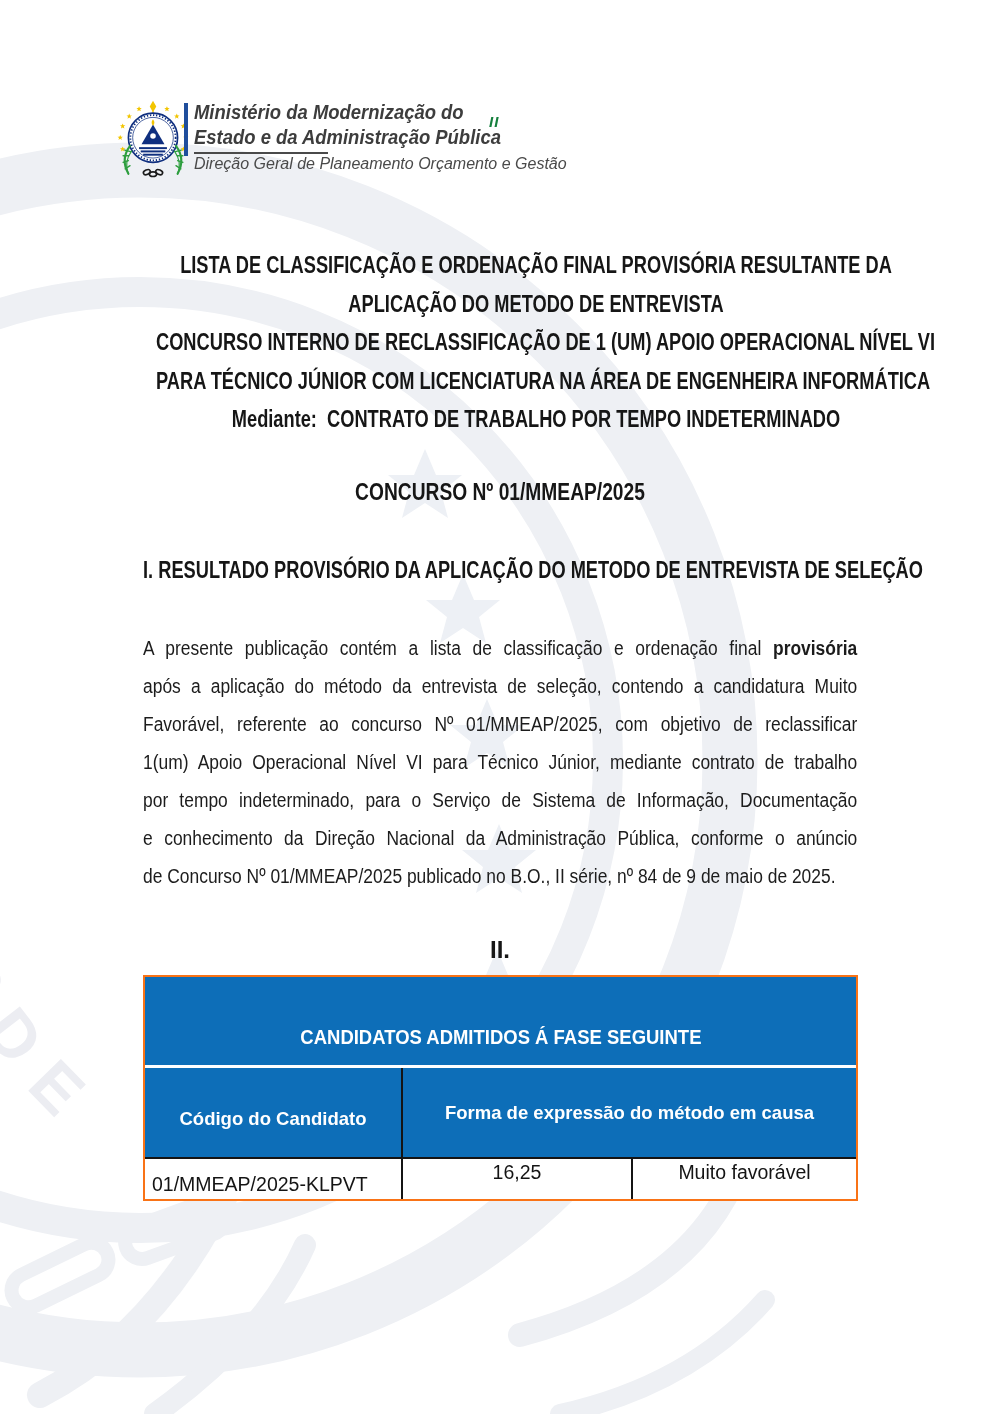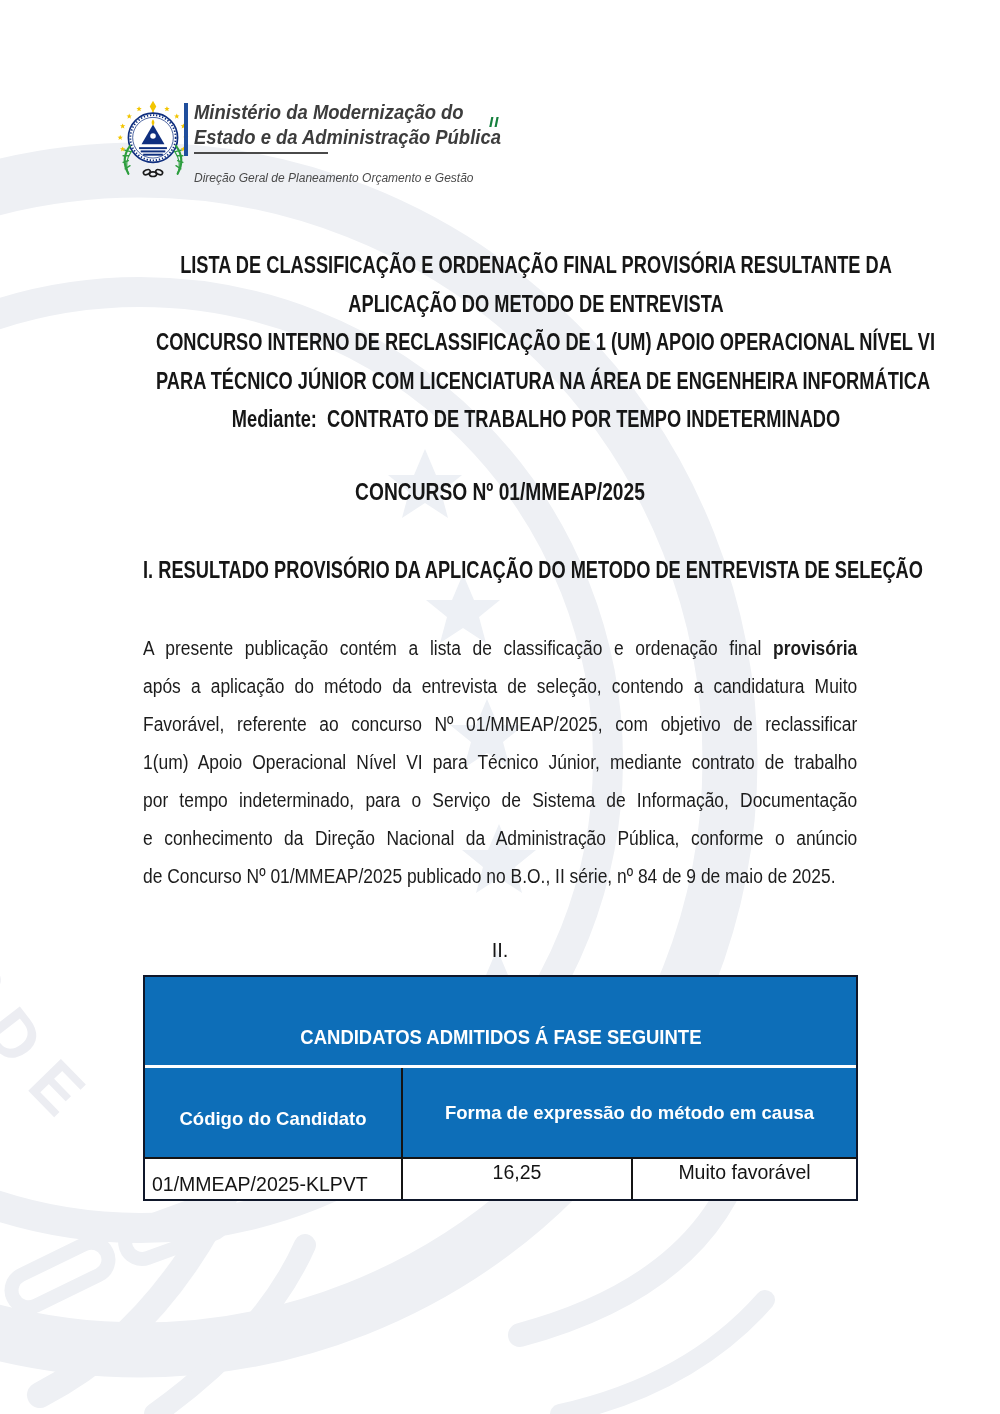--- a/index.html
+++ b/index.html
@@ -10,45 +10,45 @@
   
   .watermark { position:absolute; left:0; top:0; width:1000px; height:1414px; z-index:0; }
   
   .hdr { position:absolute; left:112px; top:98px; width:560px; height:90px; z-index:2;font-style:italic; }
   .logo { position:absolute; left:0; top:2px; width:82px; height:82px; }
   .vbar { position:absolute; left:72px; top:5px; width:4px; height:53px; background:#1f4e9c; }
   .hdr-text { position:absolute; left:82px; top:1px; width:460px; }
   .min { font-size:20.5px; font-weight:bold; color:#3d3d3d; line-height:25px;
          transform:scaleX(0.9); transform-origin:0 0; white-space:pre; }
   .hr-line { width:134px; height:2px; background:#4a4a4a; margin-top:3px; }
-  .dept { font-size:12px; color:#4a4a4a; margin-top:17px; white-space:pre; }
+  .dept { font-size:16px; color:#4a4a4a; margin-top:1px; white-space:pre; }
   .pgmark { position:absolute; left:377px; top:15px; font-size:15px; font-weight:bold;
             color:#15803d; letter-spacing:1px; }
   
   .titles { position:absolute; left:0; top:246px; width:1000px; z-index:1;margin-left:36px; }
   .tline { height:38.6px; line-height:38.6px; text-align:center; font-weight:bold;
            font-size:24px; color:#161616; transform:scaleX(0.76); white-space:pre; }
   .concurso { position:absolute; left:0; top:477px; width:1000px; text-align:center;
               font-weight:bold; font-size:24px; line-height:30px; color:#161616;
               transform:scaleX(0.8); white-space:pre; z-index:1; }
   .sec1 { position:absolute; left:143px; top:556px; width:950px; font-weight:bold;
           font-size:24px; line-height:28px; color:#161616; transform:scaleX(0.76);
           transform-origin:0 50%; white-space:pre; z-index:1; }
   
   .para { position:absolute; left:143px; top:629px; width:820px; font-size:20px;
           color:#1c1c1c; transform:scaleX(0.871); transform-origin:0 0; z-index:1; }
   .pl { line-height:38px; text-align:justify; text-align-last:justify; }
   .pl.last { text-align-last:left; }
   .bold { font-weight:bold; }
   
   .sec2 { position:absolute; left:0; top:936px; width:1000px; text-align:center;
-          font-weight:normal; font-size:20px; line-height:28px; color:#161616; z-index:1; }
+          font-weight:bold; font-size:24px; line-height:28px; color:#161616; z-index:1; }
   
   .ctable { position:absolute; left:143px; top:975px; width:715px; z-index:1;
-            border:2px solid #0f172a; box-sizing:border-box; background:#ffffff; }
+            border:2px solid #f97316; box-sizing:border-box; background:#ffffff; }
   .banner { height:88px; background:#0d6eb8; border-bottom:3px solid #ffffff;
             display:flex; align-items:flex-end; justify-content:center; }
   .banner span { display:block; color:#ffffff; font-weight:bold; font-size:21px;
                  line-height:26px; margin-bottom:15px; transform:scaleX(0.88);
                  white-space:pre; }
   .hrow { display:flex; height:89px; border-bottom:2px solid #141414; }
   .hcell { background:#0d6eb8; color:#ffffff; font-weight:bold; font-size:18.5px;
            line-height:26px; display:flex; align-items:center; justify-content:center;
            text-align:center; border-right:2px solid #141414; box-sizing:border-box;
            padding:0 2px; }

